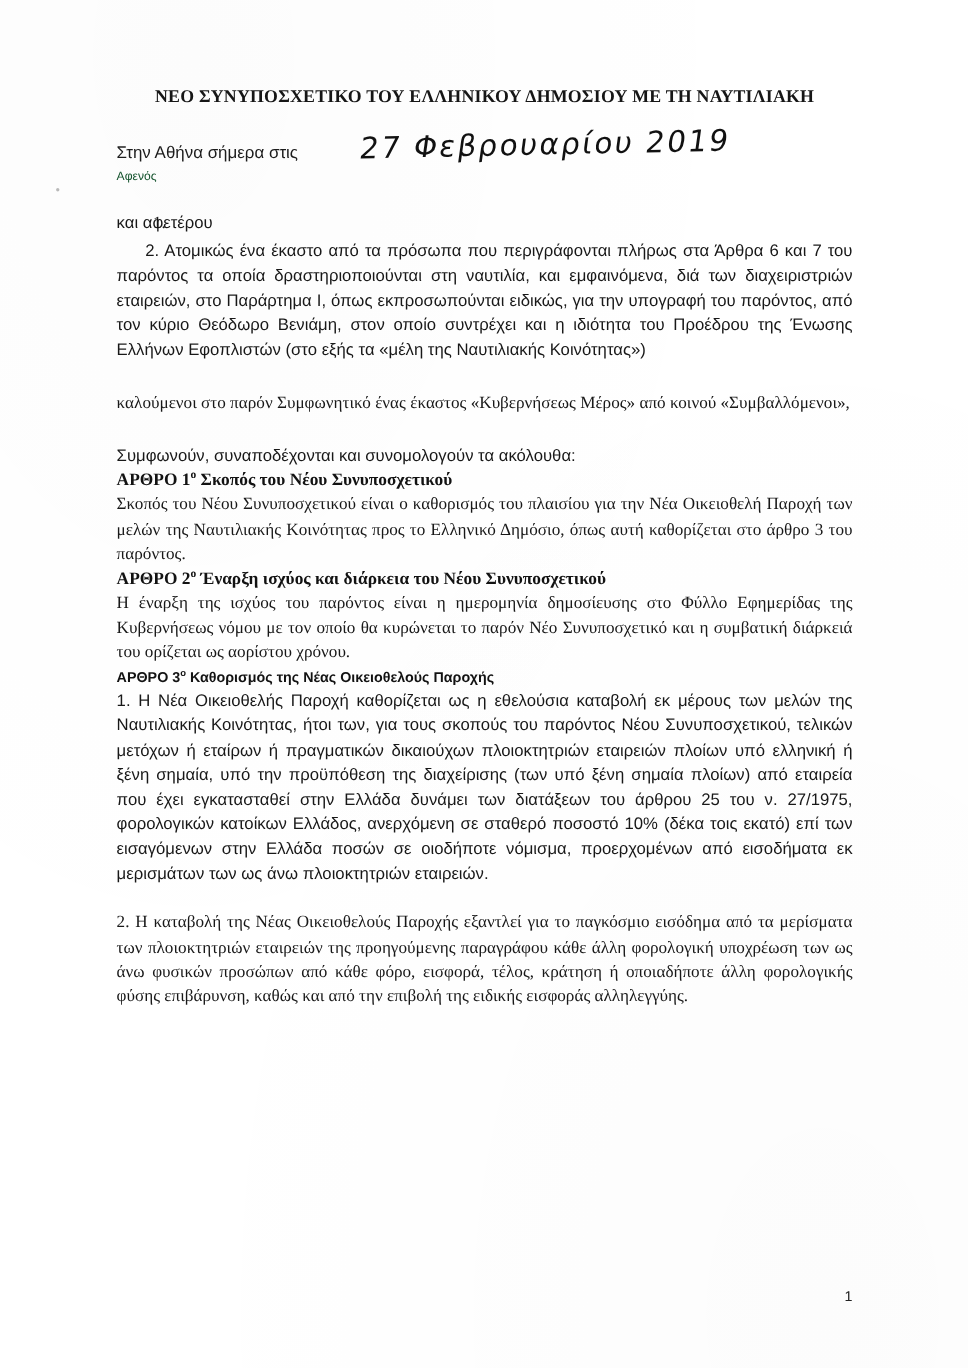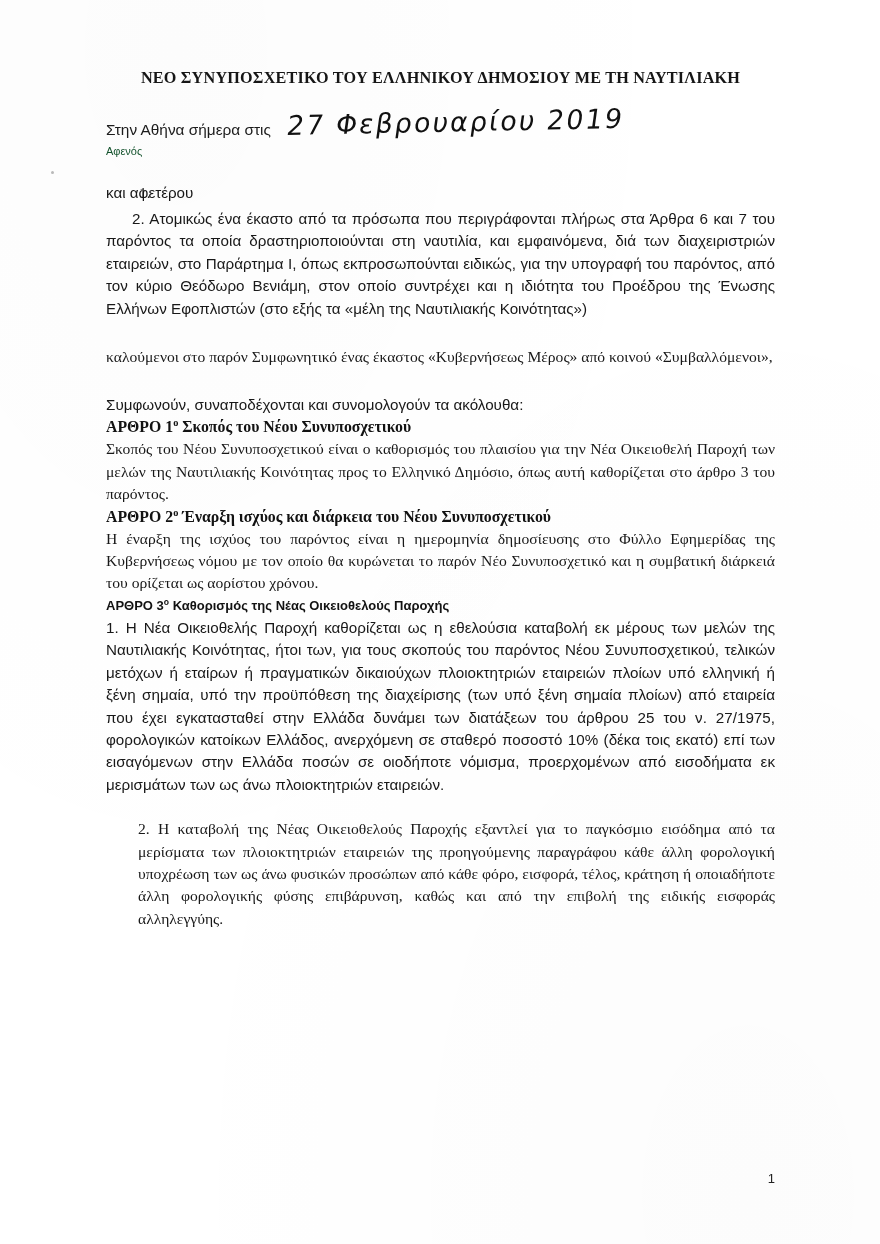--- a/index.html
+++ b/index.html
@@ -33,32 +33,33 @@
   }
 
   
   .doc-title {
     font-family: "Liberation Serif", "DejaVu Serif", serif;
     font-weight: bold;
     font-size: 16.2px;
     line-height: 24px;
     text-align: center;
     letter-spacing: 0.2px;
-    margin: 8px;
+    margin: 18px;
     padding-top: 58px;
     color: #161616;
   }
   .doc-title .l2 { display: block; }
 
   
   .date-row {
     display: flex;
     align-items: baseline;
     margin-top: 21px;
     height: 38px;
+    gap: 40px;
   }
   .date-lead {
     font-family: "Liberation Sans", "DejaVu Sans", sans-serif;
     font-size: 15.4px;
     line-height: 20px;
     white-space: nowrap;
     color: #1c1c1c;
   }
   .handwriting {
     font-family: "DejaVu Sans", sans-serif;
@@ -142,21 +143,21 @@
   }
 
   .kai-afeterou { margin-top: 21px; }
 
   .para-2 {
     margin-top: 4px;
     text-indent: 26px;
   }
 
   .block-gap-lg { margin-top: 26px; }
-  .block-gap-md { margin-top: 22px; margin-left: 32px; }
+  .block-gap-md { margin-top: 22px; }
 
   
   .article-head-serif {
     font-family: "Liberation Serif", "DejaVu Serif", serif;
     font-weight: bold;
     font-size: 15.8px;
     line-height: 22px;
     margin: 0;
     color: #121212;
   }

